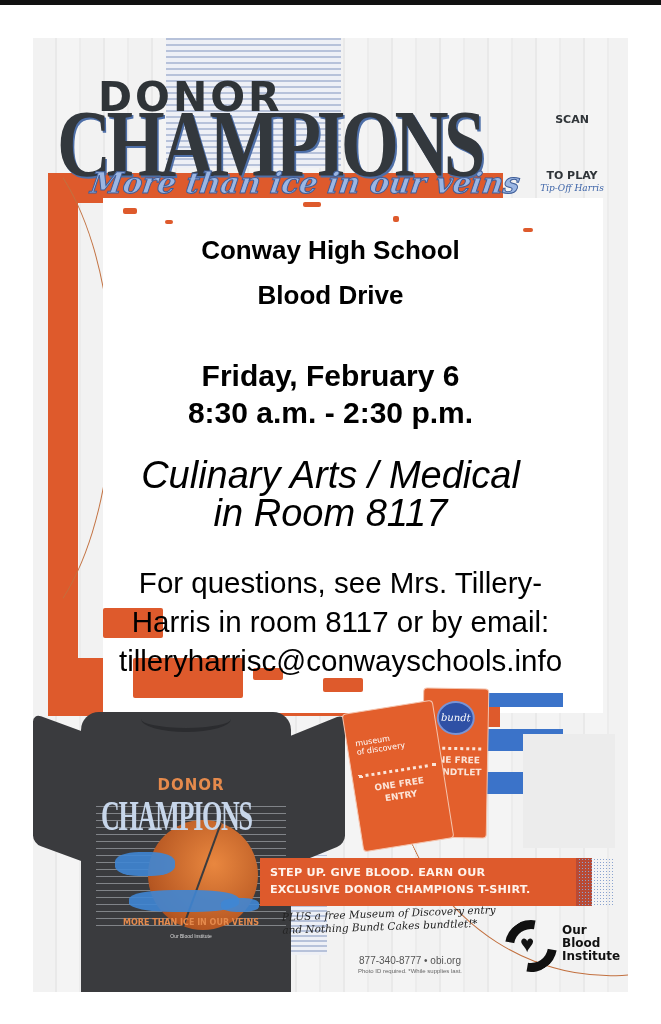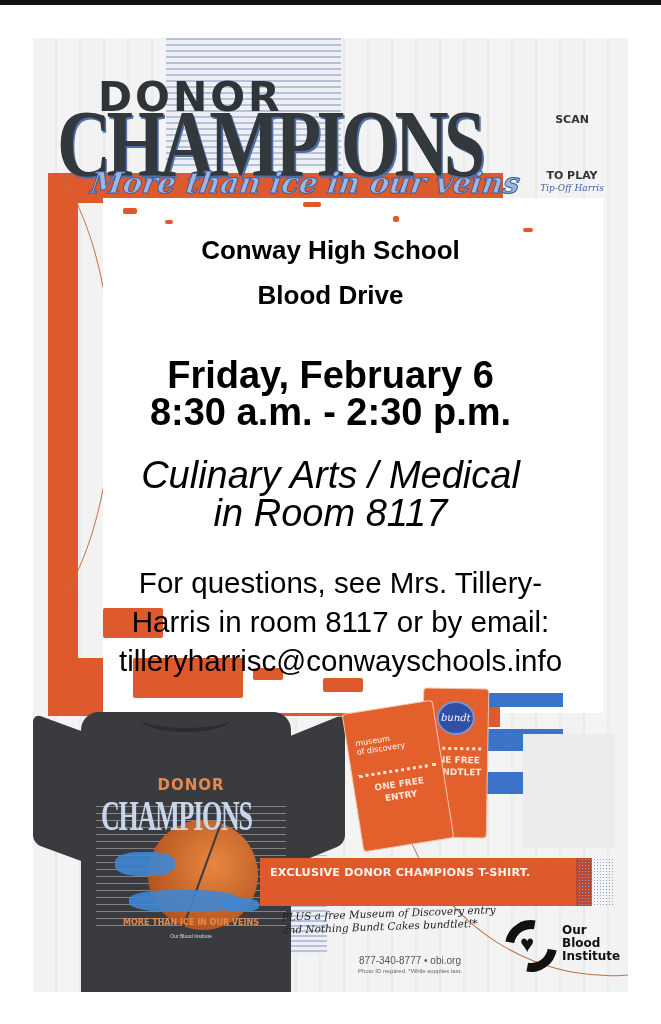--- a/index.html
+++ b/index.html
@@ -70,21 +70,21 @@
   }
 
   .white-panel {
     position: absolute; left: 70px; top: 160px; width: 500px; height: 515px;
     background: #ffffff;
   }
   .speckle { position: absolute; background: #de5a2c; border-radius: 2px; }
 
   .main-text { position: absolute; left: 0; width: 661px; text-align: center; color: #000; }
   .title { top: 228px; font-size: 26px; font-weight: bold; line-height: 45px; }
-  .date { top: 357px; font-size: 38px; font-weight: bold; line-height: 37px; }
+  .date { top: 357px; font-size: 30px; font-weight: bold; line-height: 37px; }
   .location { top: 456px; font-size: 38px; font-style: italic; line-height: 38px; }
   .contact { top: 563px; font-size: 29.5px; line-height: 39px; left: 10px; }
 
   .arc { position: absolute; border: 1.2px solid #c2703f; border-radius: 50%; }
 
   .tshirt {
     position: absolute; left: 33px; top: 702px; width: 316px; height: 290px;
   }
   .shirt-body { position: absolute; left: 48px; top: 10px; width: 210px; height: 280px; background: #3a3b3e; border-radius: 18px 18px 0 0; }
   .shirt-sleeve-l { position: absolute; left: 0px; top: 26px; width: 80px; height: 130px; background: #3a3b3e; transform: skewY(20deg); border-radius: 8px; }
@@ -232,20 +232,21 @@
   <div class="museum-name">
     <div>museum</div>
     <div>of discovery</div>
   </div>
   <div class="perf" style="top:62px;"></div>
   <div class="ticket-label" style="top:72px;">ONE FREE</div>
   <div class="ticket-label" style="top:84px;">ENTRY</div>
 </div>
 
 <div class="cta-banner">
+  <div class="cta-text">STEP UP. GIVE BLOOD. EARN OUR</div>
   <div class="cta-text">EXCLUSIVE DONOR CHAMPIONS T-SHIRT.</div>
 </div>
 <div class="cta-dark"></div>
 <div class="cta-dots"></div>
 
 <div class="plus-text">
   <div>PLUS a free Museum of Discovery entry</div>
   <div>and Nothing Bundt Cakes bundtlet!*</div>
 </div>
 

